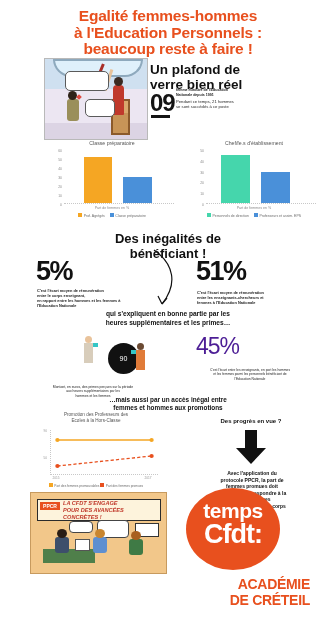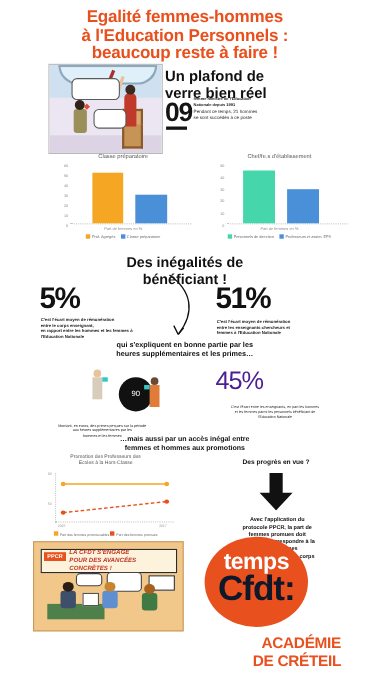--- a/index.html
+++ b/index.html
@@ -165,21 +165,21 @@
   .c2-b2{position:absolute;left:66px;top:27px;width:30px;height:16px;background:#fff;border:1px solid #444;border-radius:4px;}
   .c2-sign{position:absolute;left:104px;top:30px;width:22px;height:12px;background:#fff;border:1px solid #333;}
 
   
   .logo-wrap{position:absolute;left:170px;top:488px;width:140px;}
   .logo-circ{position:absolute;left:16px;top:0px;width:94px;height:82px;
              background:#E8501E;border-radius:50%;}
   .logo-sgen{position:absolute;left:0;top:12px;width:94px;text-align:center;
              color:#fff;font-size:21px;font-weight:bold;line-height:21px;letter-spacing:-0.5px;}
   .logo-cfdt{position:absolute;left:0;top:33px;width:94px;text-align:center;
-             color:#0f172a;font-size:32px;font-weight:bold;line-height:27px;letter-spacing:-1px;}
+             color:#ffffff;font-size:27px;font-weight:bold;line-height:27px;letter-spacing:-1px;}
   .logo-acad{position:absolute;left:0;top:88px;width:140px;text-align:right;
              color:#E8501E;font-size:14px;font-weight:bold;line-height:16px;letter-spacing:-0.3px;}
 </style>
 </head>
 <body>
 
 <div class="page">
 
   <div class="title" style="white-space: pre-line;">Egalité femmes-hommes
 à l'Education Personnels :

